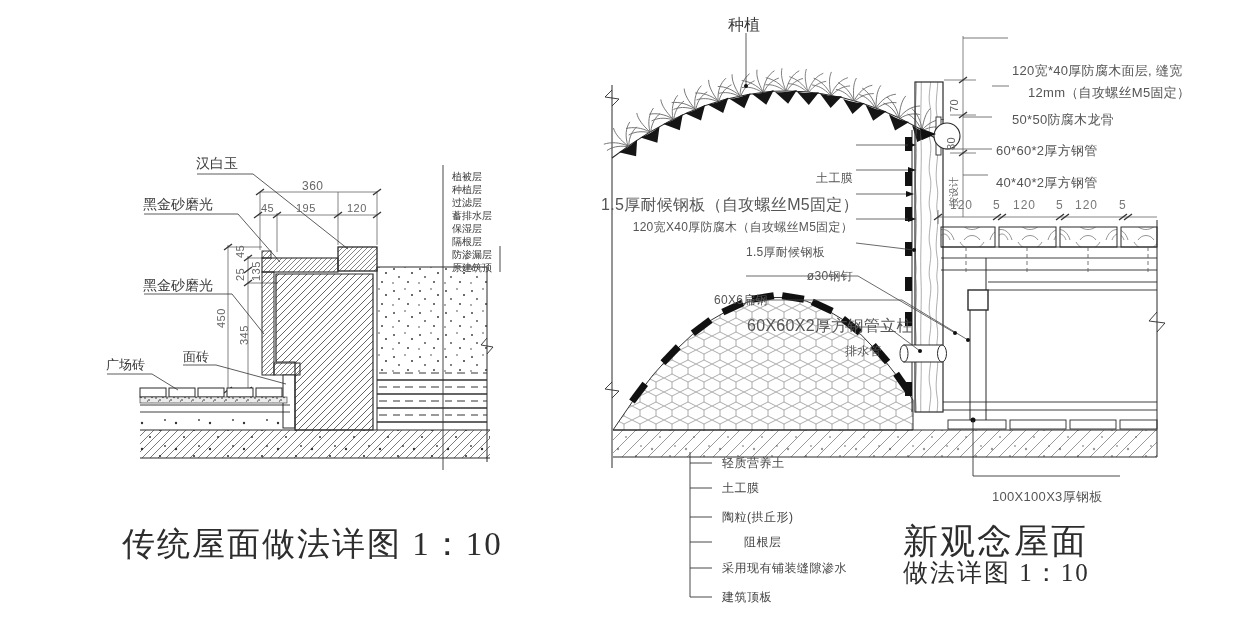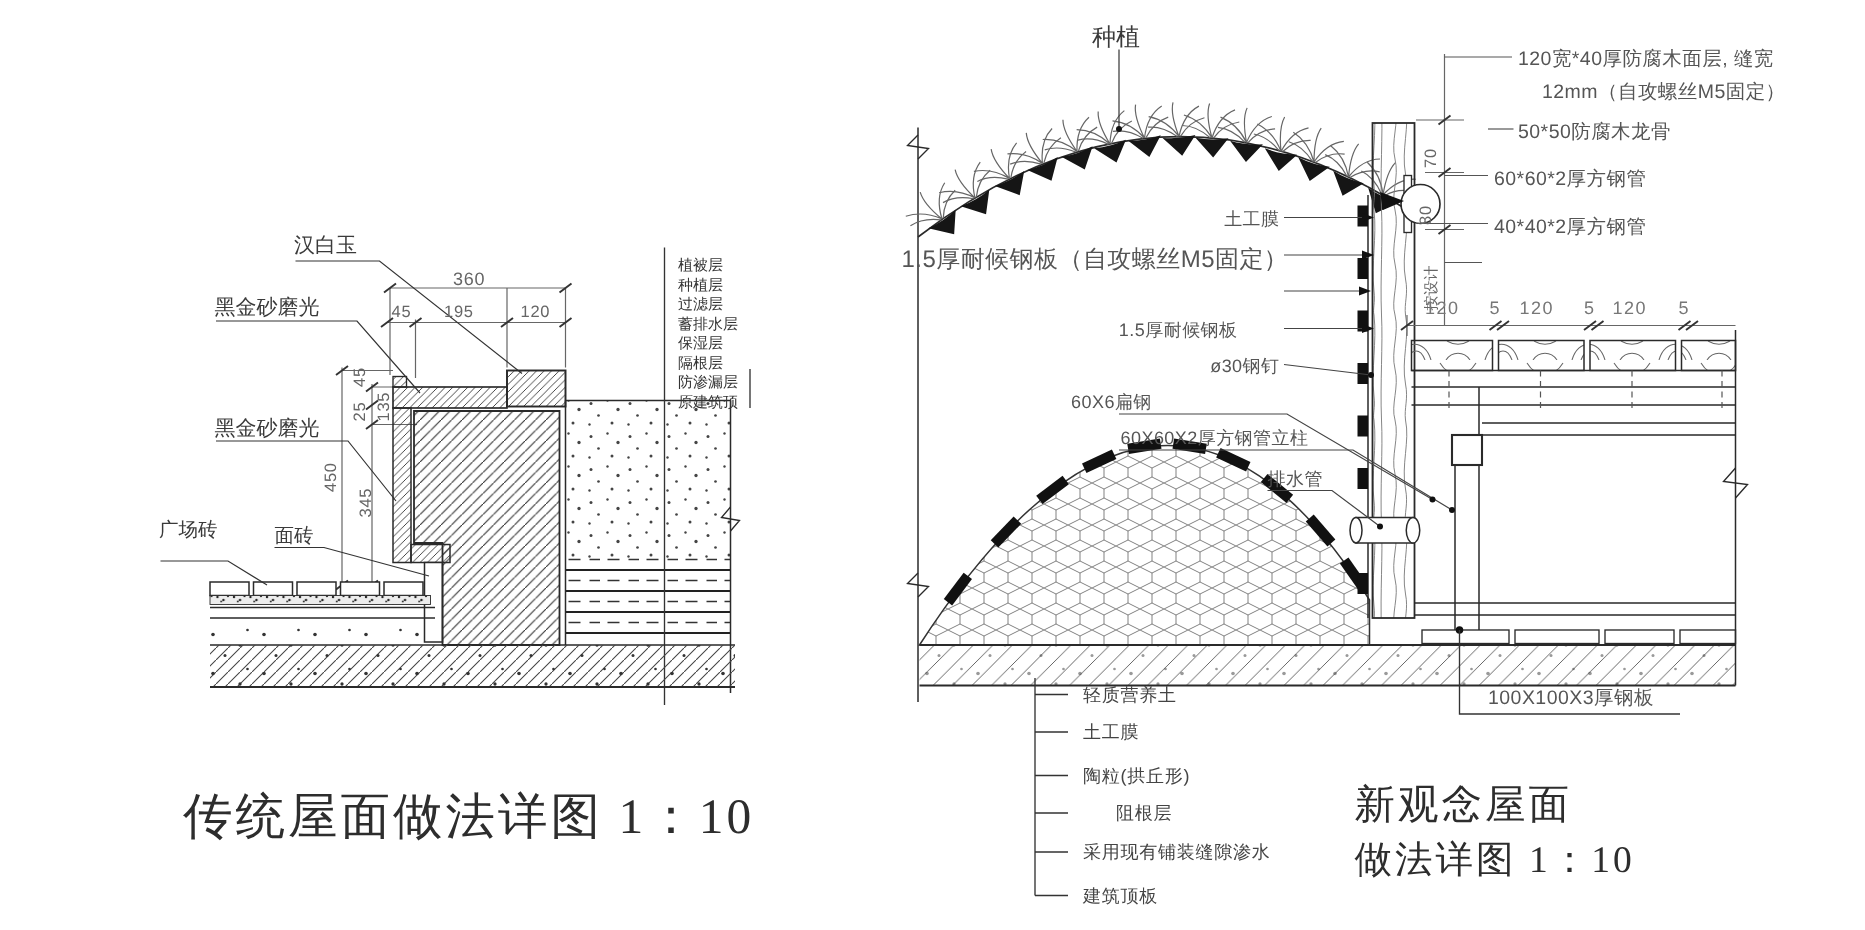--- a/index.html
+++ b/index.html
@@ -1,20 +1,20 @@
 <!DOCTYPE html>
 <html><head>
 <meta charset="utf-8">
 <style>
   html,body{margin:0;padding:0;background:#fff;}
   #stage{position:relative;width:1243px;height:620px;background:#fff;overflow:hidden;
          font-family:"Liberation Sans",sans-serif;}
   svg{position:absolute;left:0;top:0;}
   .lbl{position:absolute;white-space:nowrap;color:#3a3a3a;font-size:13px;}
-  .cad{color:#555;letter-spacing:.3px;}
+  .cad{color:#555;letter-spacing:.3px;margin-top:32px;}
   .dim{color:#666;font-size:11px;letter-spacing:.5px;}
   .dimR{color:#777;font-size:12px;letter-spacing:1px;}
   .rot{transform:rotate(-90deg);transform-origin:0 0;}
   .list-item{position:absolute;font-size:10px;color:#333;white-space:nowrap;}
   .blist{position:absolute;font-size:12px;color:#444;white-space:nowrap;letter-spacing:.5px;}
   .ralign{text-align:right;width:252px;}
   .title{position:absolute;color:#2d2d2d;font-family:"Liberation Serif","DejaVu Serif",serif;
          white-space:nowrap;letter-spacing:2px;}
 </style>
 </head>
@@ -305,21 +305,21 @@
   <g stroke="#333" stroke-width="0.9" fill="none">
     <path d="M690,452 V597"></path>
     <path d="M690,463 H712 M690,488 H712 M690,517 H712 M690,542 H712 M690,568 H712 M690,597 H712"></path>
   </g>
 </g>
 </svg>
 
 <div class="lbl" style="left:196px;top:155px;font-size:14px">汉白玉</div>
 <div class="lbl" style="left:143px;top:196px;font-size:14px">黑金砂磨光</div>
 <div class="lbl" style="left:143px;top:277px;font-size:14px">黑金砂磨光</div>
-<div class="lbl" style="left:106px;top:344px">广场砖</div>
+<div class="lbl" style="left:106px;top:356px">广场砖</div>
 <div class="lbl" style="left:183px;top:348px">面砖</div>
 
 <div class="list-item" style="left:452px;top:170px">植被层</div>
 <div class="list-item" style="left:452px;top:183px">种植层</div>
 <div class="list-item" style="left:452px;top:196px">过滤层</div>
 <div class="list-item" style="left:452px;top:209px">蓄排水层</div>
 <div class="list-item" style="left:452px;top:222px">保湿层</div>
 <div class="list-item" style="left:452px;top:235px">隔根层</div>
 <div class="list-item" style="left:452px;top:248px">防渗漏层</div>
 <div class="list-item" style="left:452px;top:261px">原建筑顶</div>
@@ -331,24 +331,25 @@
 <div class="lbl dim rot" style="left:234px;top:258px">45</div>
 <div class="lbl dim rot" style="left:234px;top:281px">25</div>
 <div class="lbl dim rot" style="left:250px;top:281px">135</div>
 <div class="lbl dim rot" style="left:215px;top:328px">450</div>
 <div class="lbl dim rot" style="left:238px;top:345px">345</div>
 
 <div class="lbl" style="left:728px;top:15px;font-size:16px">种植</div>
 
 <div class="lbl cad ralign" style="left:601px;top:138px;font-size:12px">土工膜</div>
 <div class="lbl cad ralign" style="left:601px;top:163px;font-size:16px">1.5厚耐候钢板（自攻螺丝M5固定）</div>
+<div class="lbl cad ralign" style="left:601px;top:187px;font-size:12px">120宽X40厚防腐木（自攻螺丝M5固定）</div>
 <div class="lbl cad ralign" style="left:573px;top:212px;font-size:12px">1.5厚耐候钢板</div>
 <div class="lbl cad ralign" style="left:601px;top:236px;font-size:12px">ø30钢钉</div>
 <div class="lbl cad" style="left:714px;top:260px;font-size:12px">60X6扁钢</div>
-<div class="lbl cad" style="left:747px;top:284px;font-size:12px">60X60X2厚方钢管立柱</div>
+<div class="lbl cad" style="left:747px;top:284px;font-size:16px">60X60X2厚方钢管立柱</div>
 <div class="lbl cad" style="left:845px;top:311px;font-size:12px">排水管</div>
 
 <div class="lbl cad" style="left:1012px;top:30px">120宽*40厚防腐木面层, 缝宽</div>
 <div class="lbl cad" style="left:1028px;top:52px">12mm（自攻螺丝M5固定）</div>
 <div class="lbl cad" style="left:1012px;top:79px">50*50防腐木龙骨</div>
 <div class="lbl cad" style="left:996px;top:110px">60*60*2厚方钢管</div>
 <div class="lbl cad" style="left:996px;top:142px">40*40*2厚方钢管</div>
 
 <div class="lbl dim rot" style="left:948px;top:112px">70</div>
 <div class="lbl dim rot" style="left:945px;top:150px">80</div>
@@ -364,16 +365,16 @@
 <div class="blist" style="left:722px;top:455px">轻质营养土</div>
 <div class="blist" style="left:722px;top:480px">土工膜</div>
 <div class="blist" style="left:722px;top:509px">陶粒(拱丘形)</div>
 <div class="blist" style="left:744px;top:534px">阻根层</div>
 <div class="blist" style="left:722px;top:560px">采用现有铺装缝隙渗水</div>
 <div class="blist" style="left:722px;top:589px">建筑顶板</div>
 
 <div class="lbl cad" style="left:992px;top:456px">100X100X3厚钢板</div>
 
 <div class="title" style="left:122px;top:522px;font-size:33px">传统屋面做法详图 1：10</div>
-<div class="title" style="left:903px;top:518px;font-size:27px">新观念屋面</div>
+<div class="title" style="left:903px;top:518px;font-size:35px">新观念屋面</div>
 <div class="title" style="left:903px;top:556px;font-size:25px">做法详图 1：10</div>
 
 </div>
 
 </body></html>

